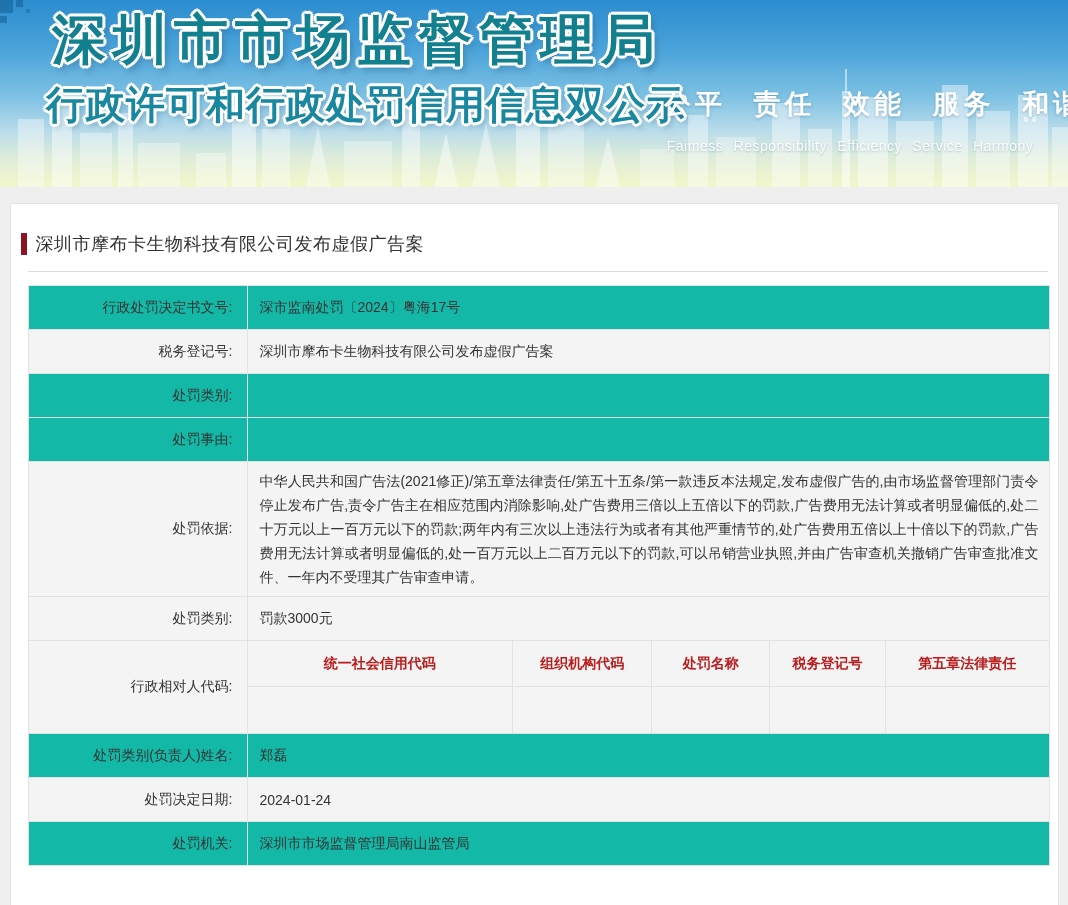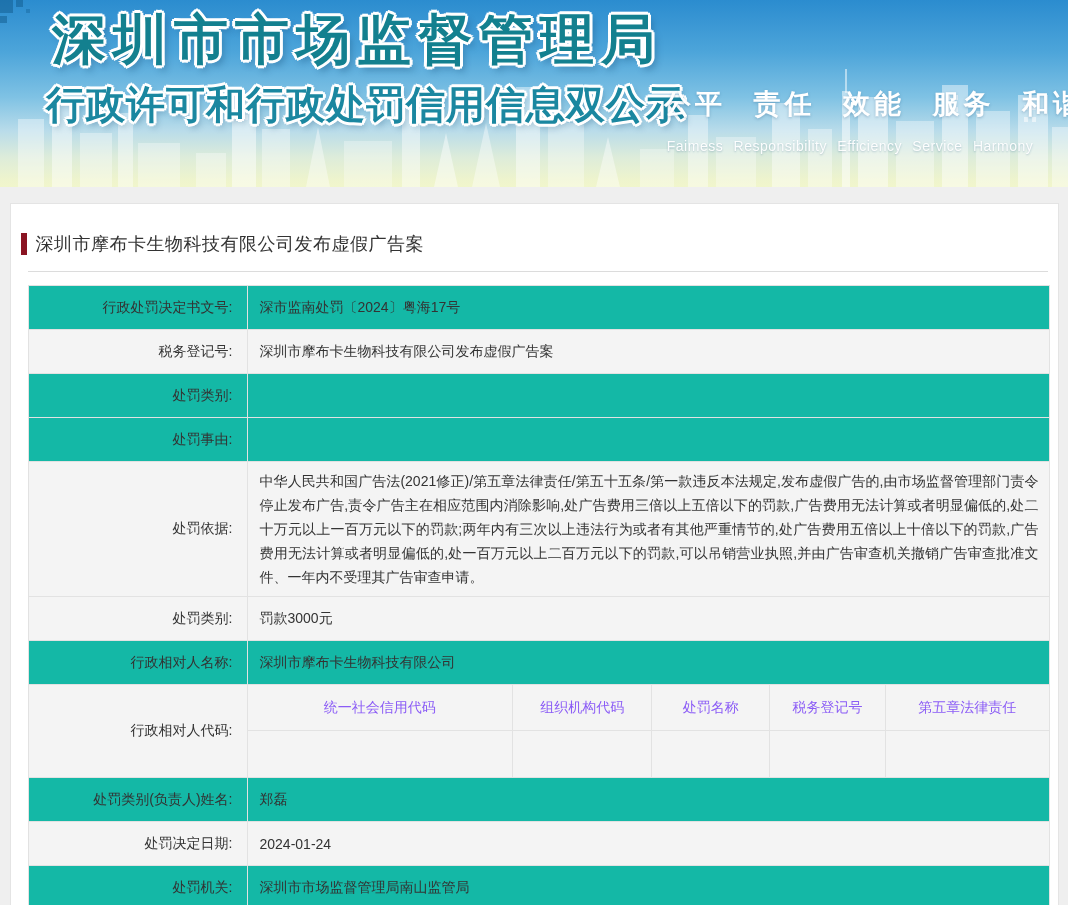--- a/index.html
+++ b/index.html
@@ -44,21 +44,21 @@
   .th { flex:none; width:219px; min-height:43px; display:flex; align-items:center;
     justify-content:flex-end; text-align:right; padding:6px 14px 6px 6px; font-size:14px;
     color:#333; border-right:1px solid #e2e2e2; }
   .td { flex:1; min-height:43px; display:flex; align-items:center; padding:6px 10px 6px 12px;
     font-size:14px; color:#333; }
   .td.long { line-height:24px; padding-top:7px; padding-bottom:7px; text-align:justify; }
   .td.nested { padding:0; align-items:stretch; }
   .codes-grid { display:grid; width:100%;
     grid-template-columns:266fr 140fr 118fr 116fr 163fr; grid-auto-rows:46px; }
   .codes-grid .cg-cell { display:flex; align-items:center; justify-content:center;
-    font-size:14px; color:#8b5cf6; border-right:1px solid #e2e2e2; }
+    font-size:14px; color:#b91c1c; border-right:1px solid #e2e2e2;font-weight:bold; }
   .codes-grid .cg-cell:nth-child(5n) { border-right:none; }
   .codes-grid .cg-head { border-bottom:1px solid #e2e2e2; }
 </style>
 </head>
 <body>
 
 <div class="banner">
   <svg class="skyline" viewBox="0 0 1068 130" preserveAspectRatio="none">
     <g fill="#ffffff">
       <rect x="18" y="62" width="26" height="68" opacity=".38"></rect>
@@ -150,24 +150,20 @@
     <div class="tr shaded">
       <div class="th">处罚依据:</div>
       <div class="td long">中华人民共和国广告法(2021修正)/第五章法律责任/第五十五条/第一款违反本法规定,发布虚假广告的,由市场监督管理部门责令停止发布广告,责令广告主在相应范围内消除影响,处广告费用三倍以上五倍以下的罚款,广告费用无法计算或者明显偏低的,处二十万元以上一百万元以下的罚款;两年内有三次以上违法行为或者有其他严重情节的,处广告费用五倍以上十倍以下的罚款,广告费用无法计算或者明显偏低的,处一百万元以上二百万元以下的罚款,可以吊销营业执照,并由广告审查机关撤销广告审查批准文件、一年内不受理其广告审查申请。</div>
     </div>
 
     <div class="tr shaded">
       <div class="th">处罚类别:</div>
       <div class="td">罚款3000元</div>
     </div>
 
-    <div class="tr">
-      <div class="th">行政相对人名称:</div>
-      <div class="td">深圳市摩布卡生物科技有限公司</div>
-    </div>
 
     <div class="tr shaded">
       <div class="th">行政相对人代码:</div>
       <div class="td nested">
         <div class="codes-grid">
           <div class="cg-cell cg-head">统一社会信用代码</div>
           <div class="cg-cell cg-head">组织机构代码</div>
           <div class="cg-cell cg-head">处罚名称</div>
           <div class="cg-cell cg-head">税务登记号</div>
           <div class="cg-cell cg-head">第五章法律责任</div>

